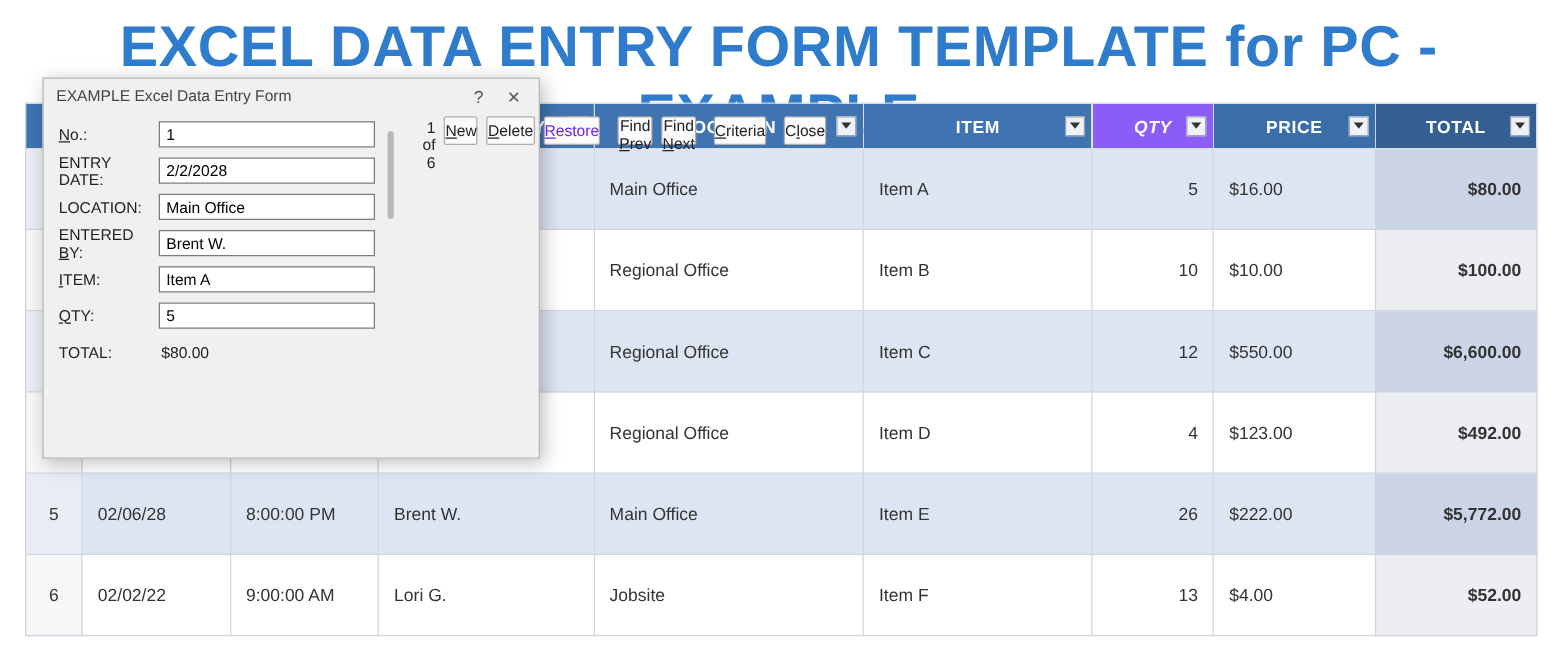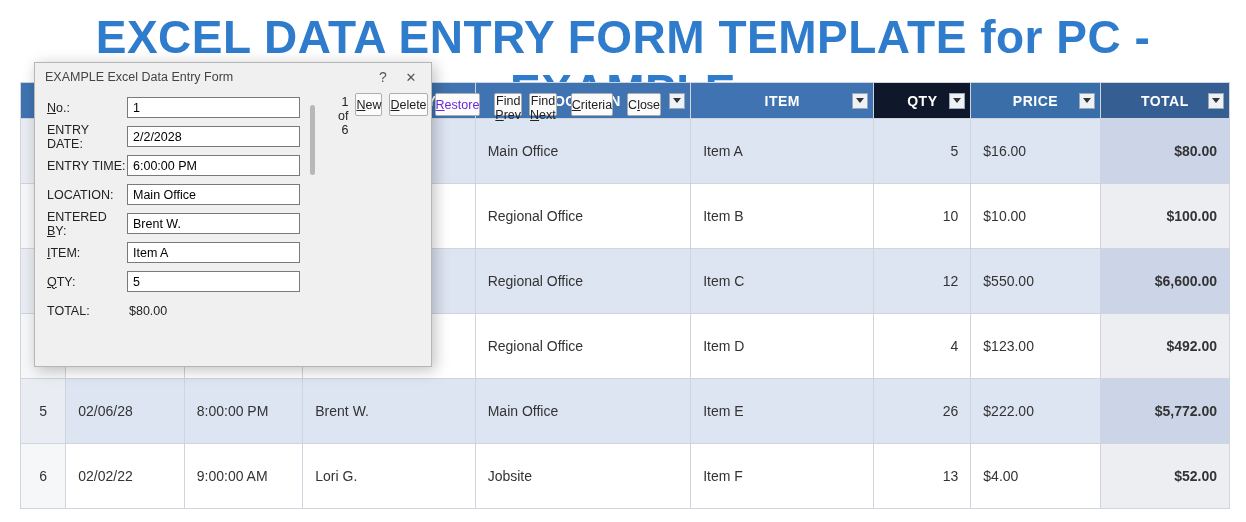--- a/index.html
+++ b/index.html
@@ -51,21 +51,21 @@
   .row-even td.total-cell { background:#eceef2; }
   .idx-cell { width:42px; text-align:center; color:#555; }
   .date-cell { width:110px; }
   .time-cell { width:110px; }
   .by-cell { width:160px; }
   .loc-cell { width:200px; }
   .item-cell { width:170px; }
   .qty-cell { width:90px; text-align:right; }
   .price-cell { width:120px; text-align:left; }
   .total-cell { width:120px; text-align:right; font-weight:700; color:#000; }
-  th.qty-h { background:#0f172a; }
+  th.qty-h { background:#8b5cf6;font-style:italic; }
   th.price-h { background:#3a6ea8; }
   th.total-h { background:#355f93; }
   .filter-btn {
     position:absolute;
     right:5px;
     top:50%;
     transform:translateY(-50%);
     width:16px;
     height:16px;
     background:#eef2f6;
@@ -264,24 +264,20 @@
     <div class="dlg-fields">
       <div class="dlg-row">
         <span class="dlg-label"><span class="ul">N</span><span>o.:</span></span>
         <input class="dlg-input" value="1" style="">
       </div>
       <div class="dlg-row">
         <span class="dlg-label">ENTRY DATE:</span>
         <input class="dlg-input" value="2/2/2028" style="">
       </div>
       <div class="dlg-row">
-        <span class="dlg-label">ENTRY TIME:</span>
-        <input class="dlg-input" value="6:00:00 PM" style="">
-      </div>
-      <div class="dlg-row">
         <span class="dlg-label">LOCATION:</span>
         <input class="dlg-input" value="Main Office" style="">
       </div>
       <div class="dlg-row">
         <span class="dlg-label"><span>ENTERED </span><span class="ul">B</span><span>Y:</span></span>
         <input class="dlg-input" value="Brent W." style="">
       </div>
       <div class="dlg-row">
         <span class="dlg-label"><span class="ul">I</span><span>TEM:</span></span>
         <input class="dlg-input" value="Item A" style="">

